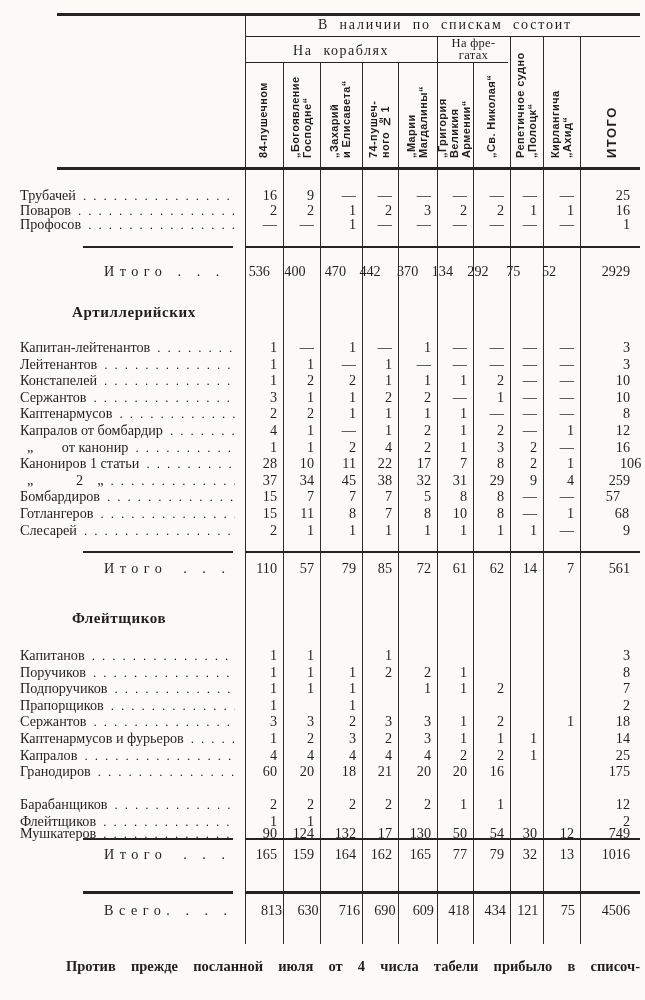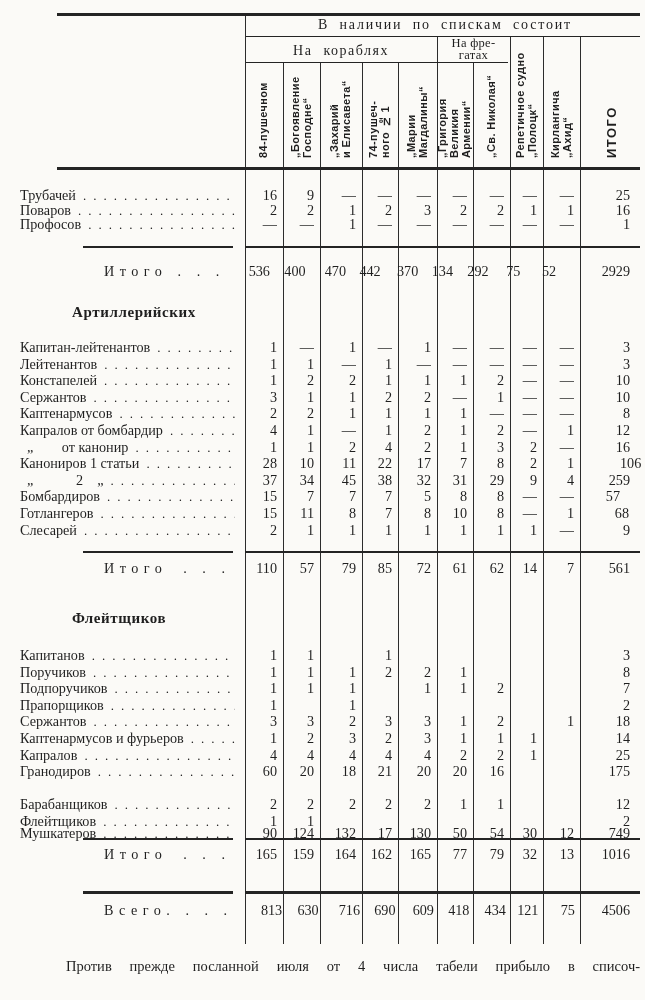--- a/index.html
+++ b/index.html
@@ -27,21 +27,21 @@
   .val{box-sizing:border-box;text-align:right;padding-right:6px;}
   .val.last{padding-right:15px;}
   .sect{font-weight:bold;font-size:15px;letter-spacing:0.6px;}
   .trow.heading{height:18px;}
   .trow.heading .stub{padding-left:72px;}
   .trow.total .stub{padding-left:104px;}
   .tot-lbl{letter-spacing:5.5px;}
   .tot-dots{margin-left:auto;letter-spacing:6px;margin-right:4px;}
   .footer{position:absolute;left:28px;width:612px;top:957px;font-size:14.5px;
         line-height:19px;word-spacing:2px;}
-  .footer .l1{margin-left:38px;width:574px;text-align:justify;text-align-last:justify;}
+  .footer .l1{margin-left:38px;width:574px;text-align:justify;text-align-last:justify;font-weight:bold;}
 </style>
 </head>
 <body>
 
 <div class="page">
   <div id="table">
     <div class="span-title">В наличии по спискам состоит</div>
     <div class="grp-ships">На кораблях</div>
     <div class="grp-frig">
       <div>На фре-</div>

